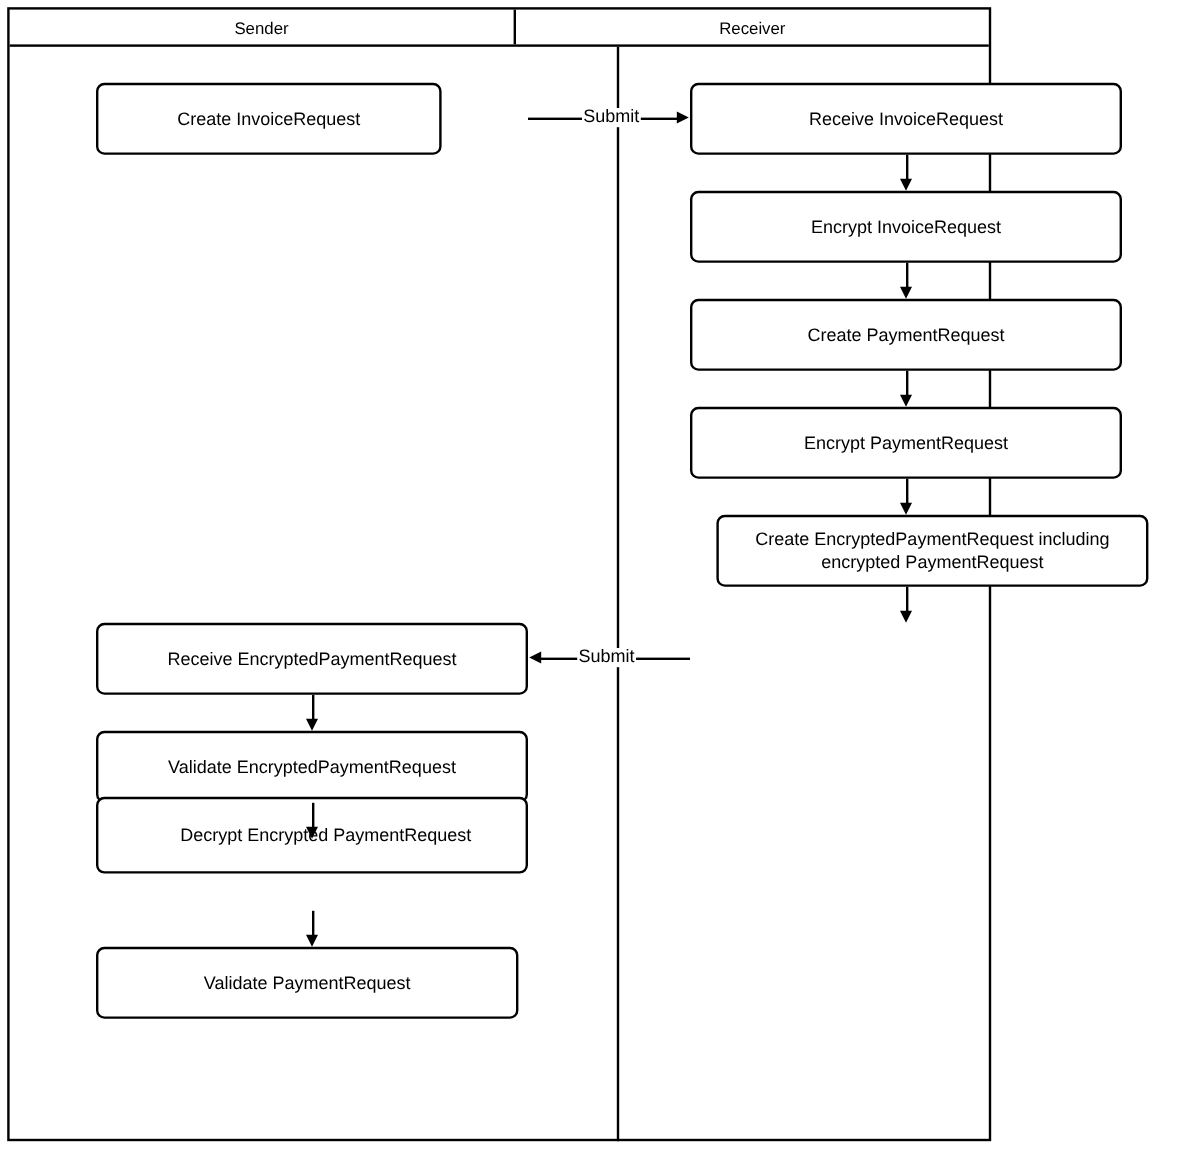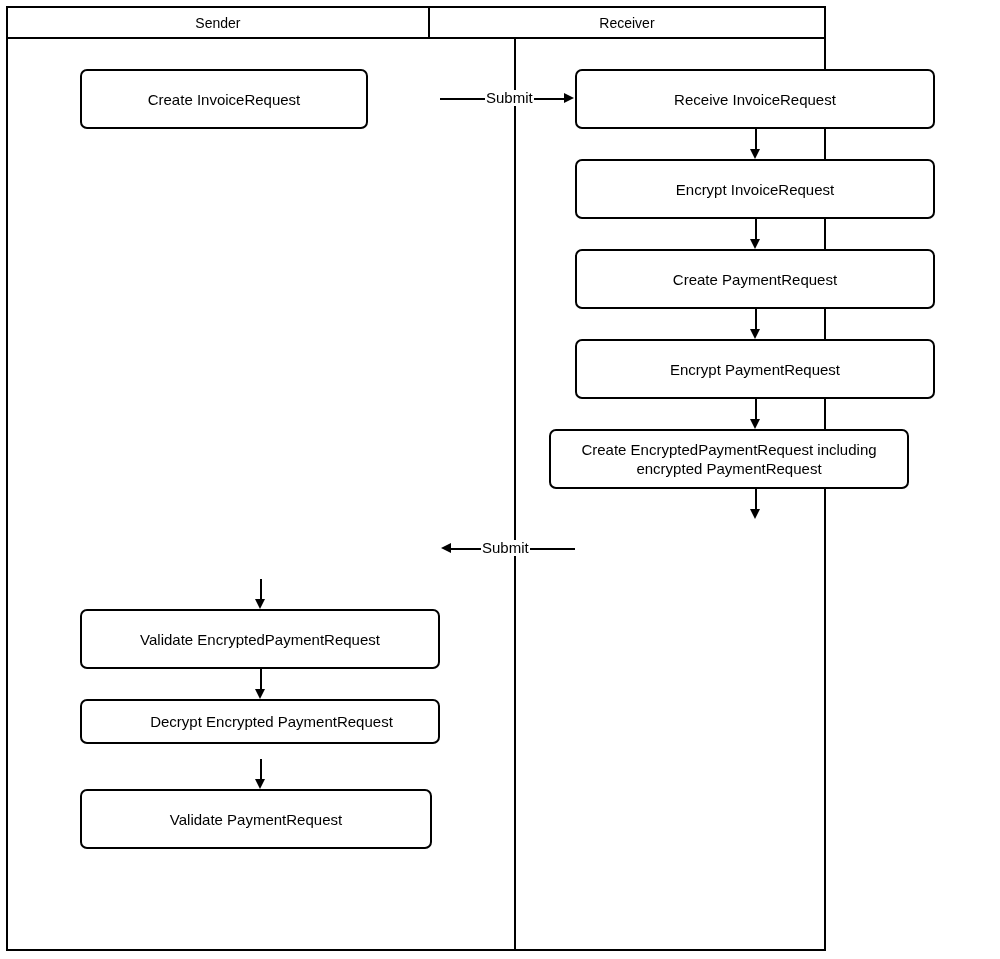--- a/index.html
+++ b/index.html
@@ -142,27 +142,28 @@
   <div class="node" style="left:80px; top:69px; width:288px; height:60px;">Create InvoiceRequest</div>
 
   <div class="node" style="left:575px; top:69px; width:360px; height:60px;">Receive InvoiceRequest</div>
 
   <div class="node" style="left:575px; top:159px; width:360px; height:60px;">Encrypt InvoiceRequest</div>
 
   <div class="node" style="left:575px; top:249px; width:360px; height:60px;">Create PaymentRequest</div>
 
   <div class="node" style="left:575px; top:339px; width:360px; height:60px;">Encrypt PaymentRequest</div>
 
-  <div class="node" style="left:549px; top:429px; width:360px; height:60px;">Create EncryptedPaymentRequest including encrypted PaymentRequest</div>
+  <div class="node" style="left:597px; top:429px; width:360px; height:60px;">Create EncryptedPaymentRequest including encrypted PaymentRequest</div>
 
 
+  <div class="node" style="left:80px; top:519px; width:360px; height:60px;">Receive EncryptedPaymentRequest</div>
 
   <div class="node" style="left:80px; top:609px; width:360px; height:60px;">Validate EncryptedPaymentRequest</div>
 
-  <div class="node" style="left:80px; top:699px; width:360px; height:45px;padding-left:31px;">Decrypt Encrypted PaymentRequest</div>
+  <div class="node" style="left:80px; top:664px; width:360px; height:64px;padding-left:31px;">Decrypt Encrypted PaymentRequest</div>
 
   <div class="node" style="left:80px; top:789px; width:352px; height:60px;">Validate PaymentRequest</div>
 
   <div class="conn-h" style="left:440px; top:98px; width:125px;"></div>
   <div class="arrow-right" style="left:564px; top:93px;"></div>
   <div class="edge-label" style="left:485px; top:90px;">Submit</div>
 
   <div class="conn-v" style="left:755px; top:129px; height:21px;"></div>
   <div class="arrow-down" style="left:749.5px; top:149px;"></div>
 

